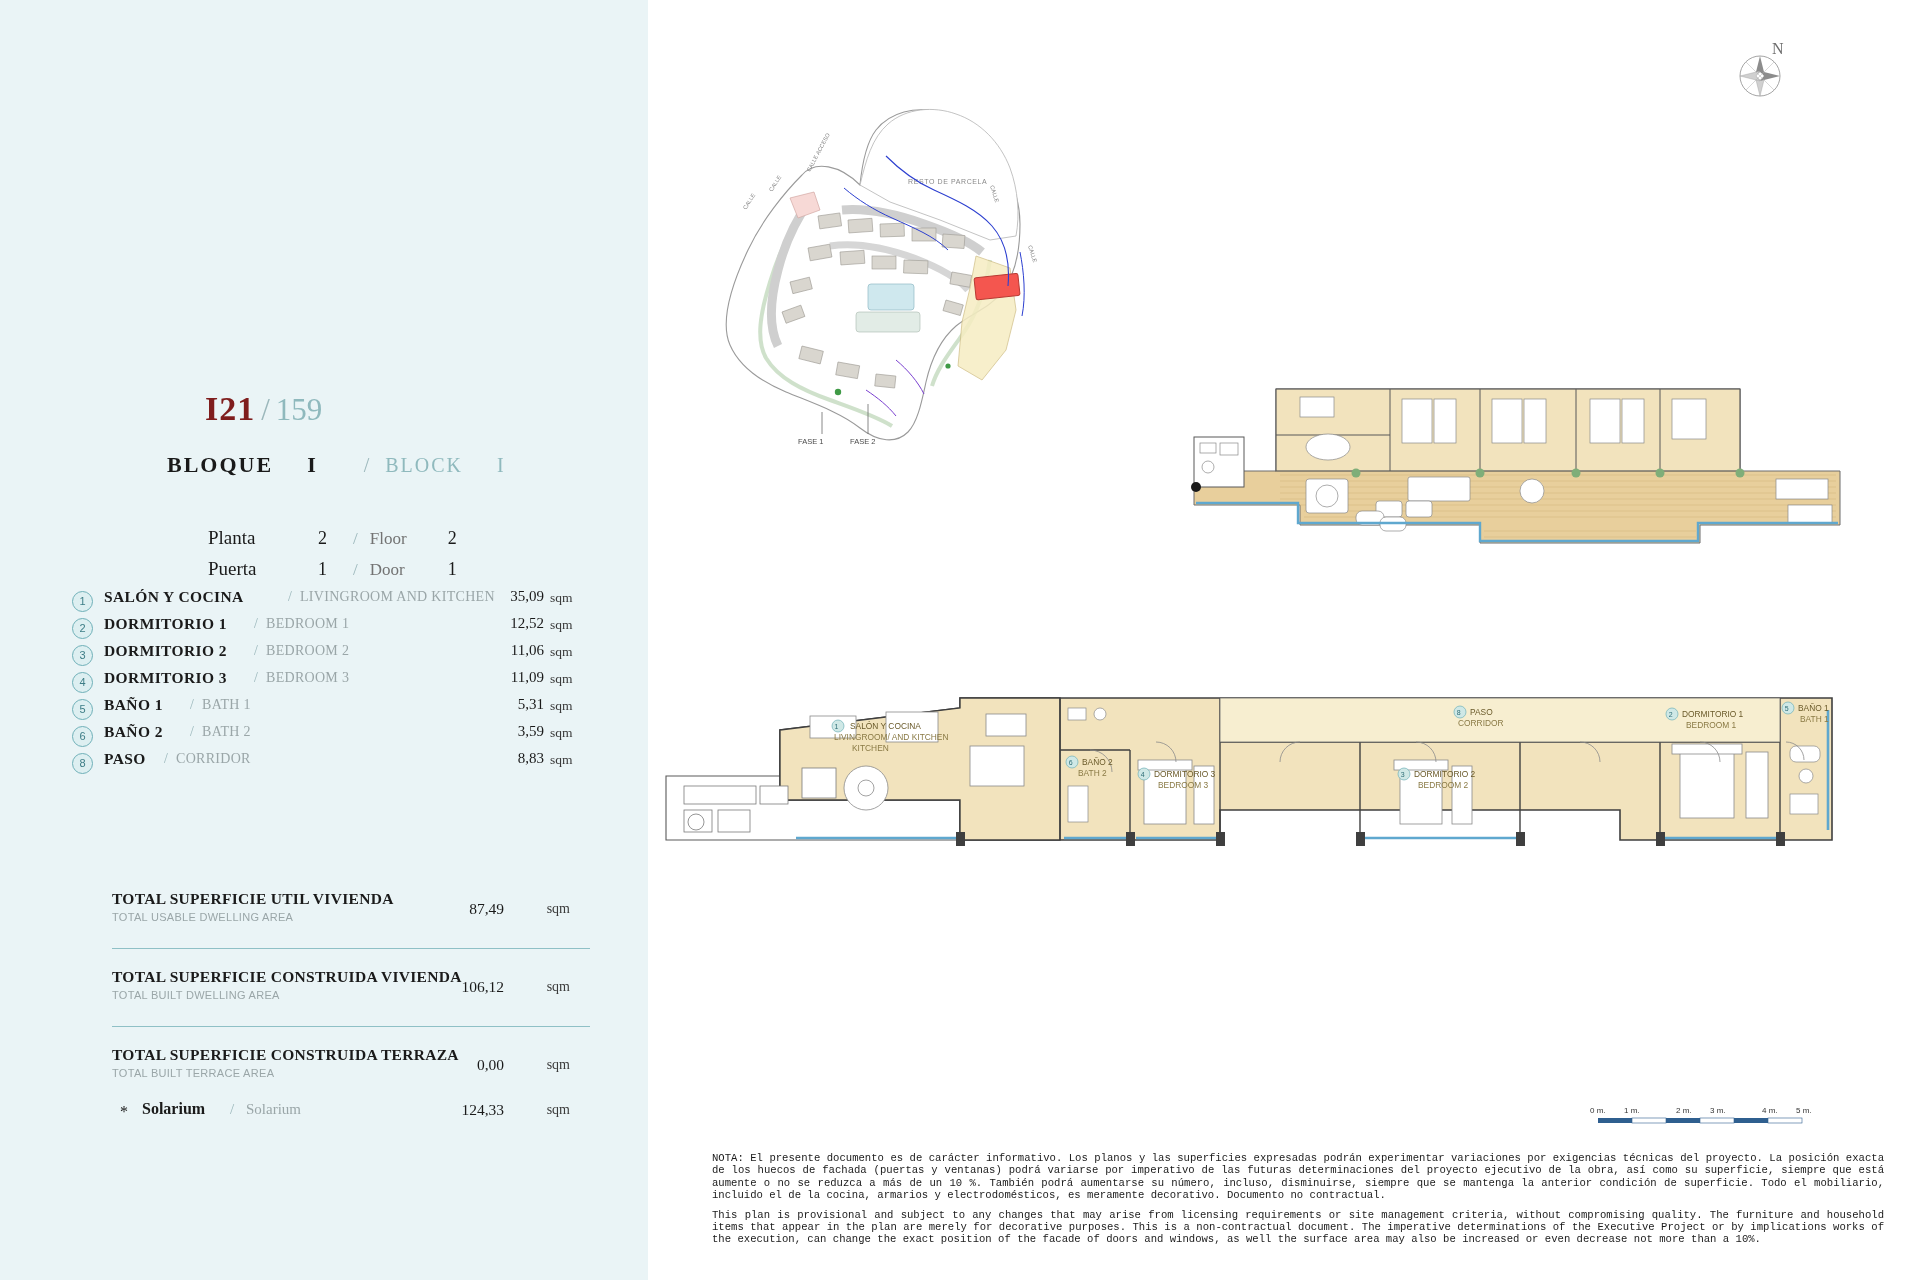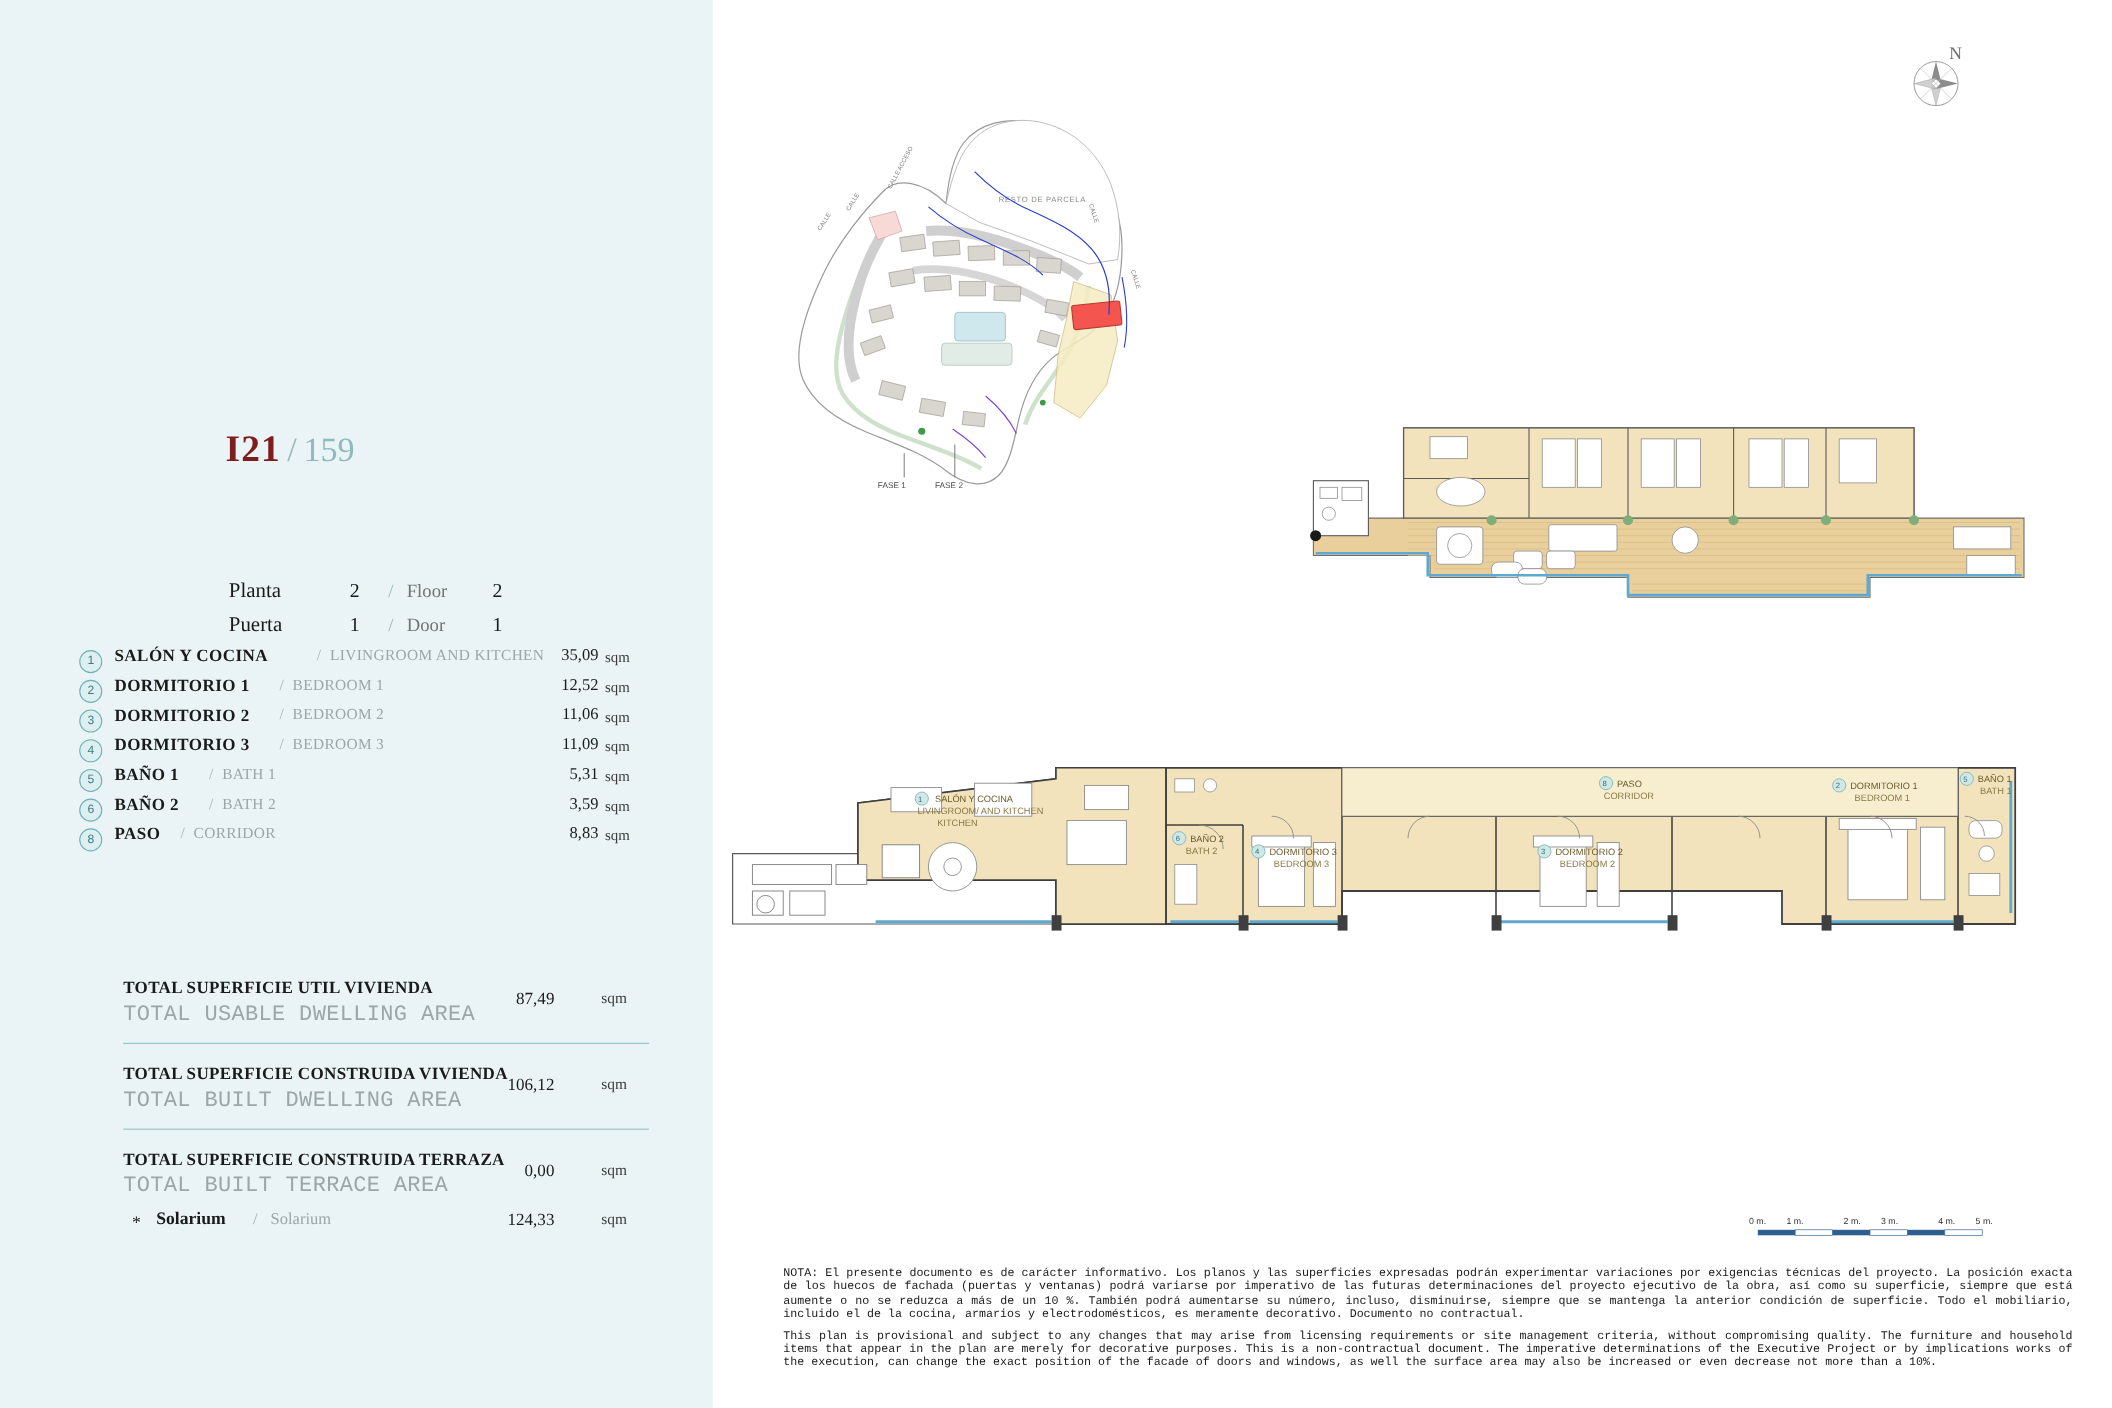--- a/index.html
+++ b/index.html
@@ -195,22 +195,22 @@
     width: 480px;
   }
   .total-es {
     font-family: "Liberation Serif", serif;
     font-size: 15.5px;
     font-weight: bold;
     letter-spacing: 0.3px;
     color: #1a1a1a;
   }
   .total-en {
-    font-family: Liberation Mono, monospace;
-    font-size: 20px;
+    font-family: Liberation Sans, sans-serif;
+    font-size: 11px;
     letter-spacing: 0.3px;
     color: #9aa6a8;
     margin-top: 3px;
   }
   .total-val {
     position: absolute;
     right: 88px;
     top: 10px;
     font-family: "Liberation Serif", serif;
     font-size: 15.5px;
@@ -329,20 +329,27 @@
 <body>
 
 <div id="page">
 
   <div id="left-panel">
 
     <div class="unit-line">
       <span class="unit-code">I21</span><span class="unit-sep">/</span><span class="unit-num">159</span>
     </div>
 
+    <div class="block-row">
+      <span class="block-es">BLOQUE</span>
+      <span class="block-val-es">I</span>
+      <span class="block-slash">/</span>
+      <span class="block-en">BLOCK</span>
+      <span class="block-val-en">I</span>
+    </div>
 
     <div class="sub-row r1">
       <span class="sub-es">Planta</span>
       <span class="sub-val">2</span>
       <span class="sub-slash" style="margin-left:22px">/</span>
       <span class="sub-en">Floor</span>
       <span class="sub-val">2</span>
     </div>
 
     <div class="sub-row r2">

